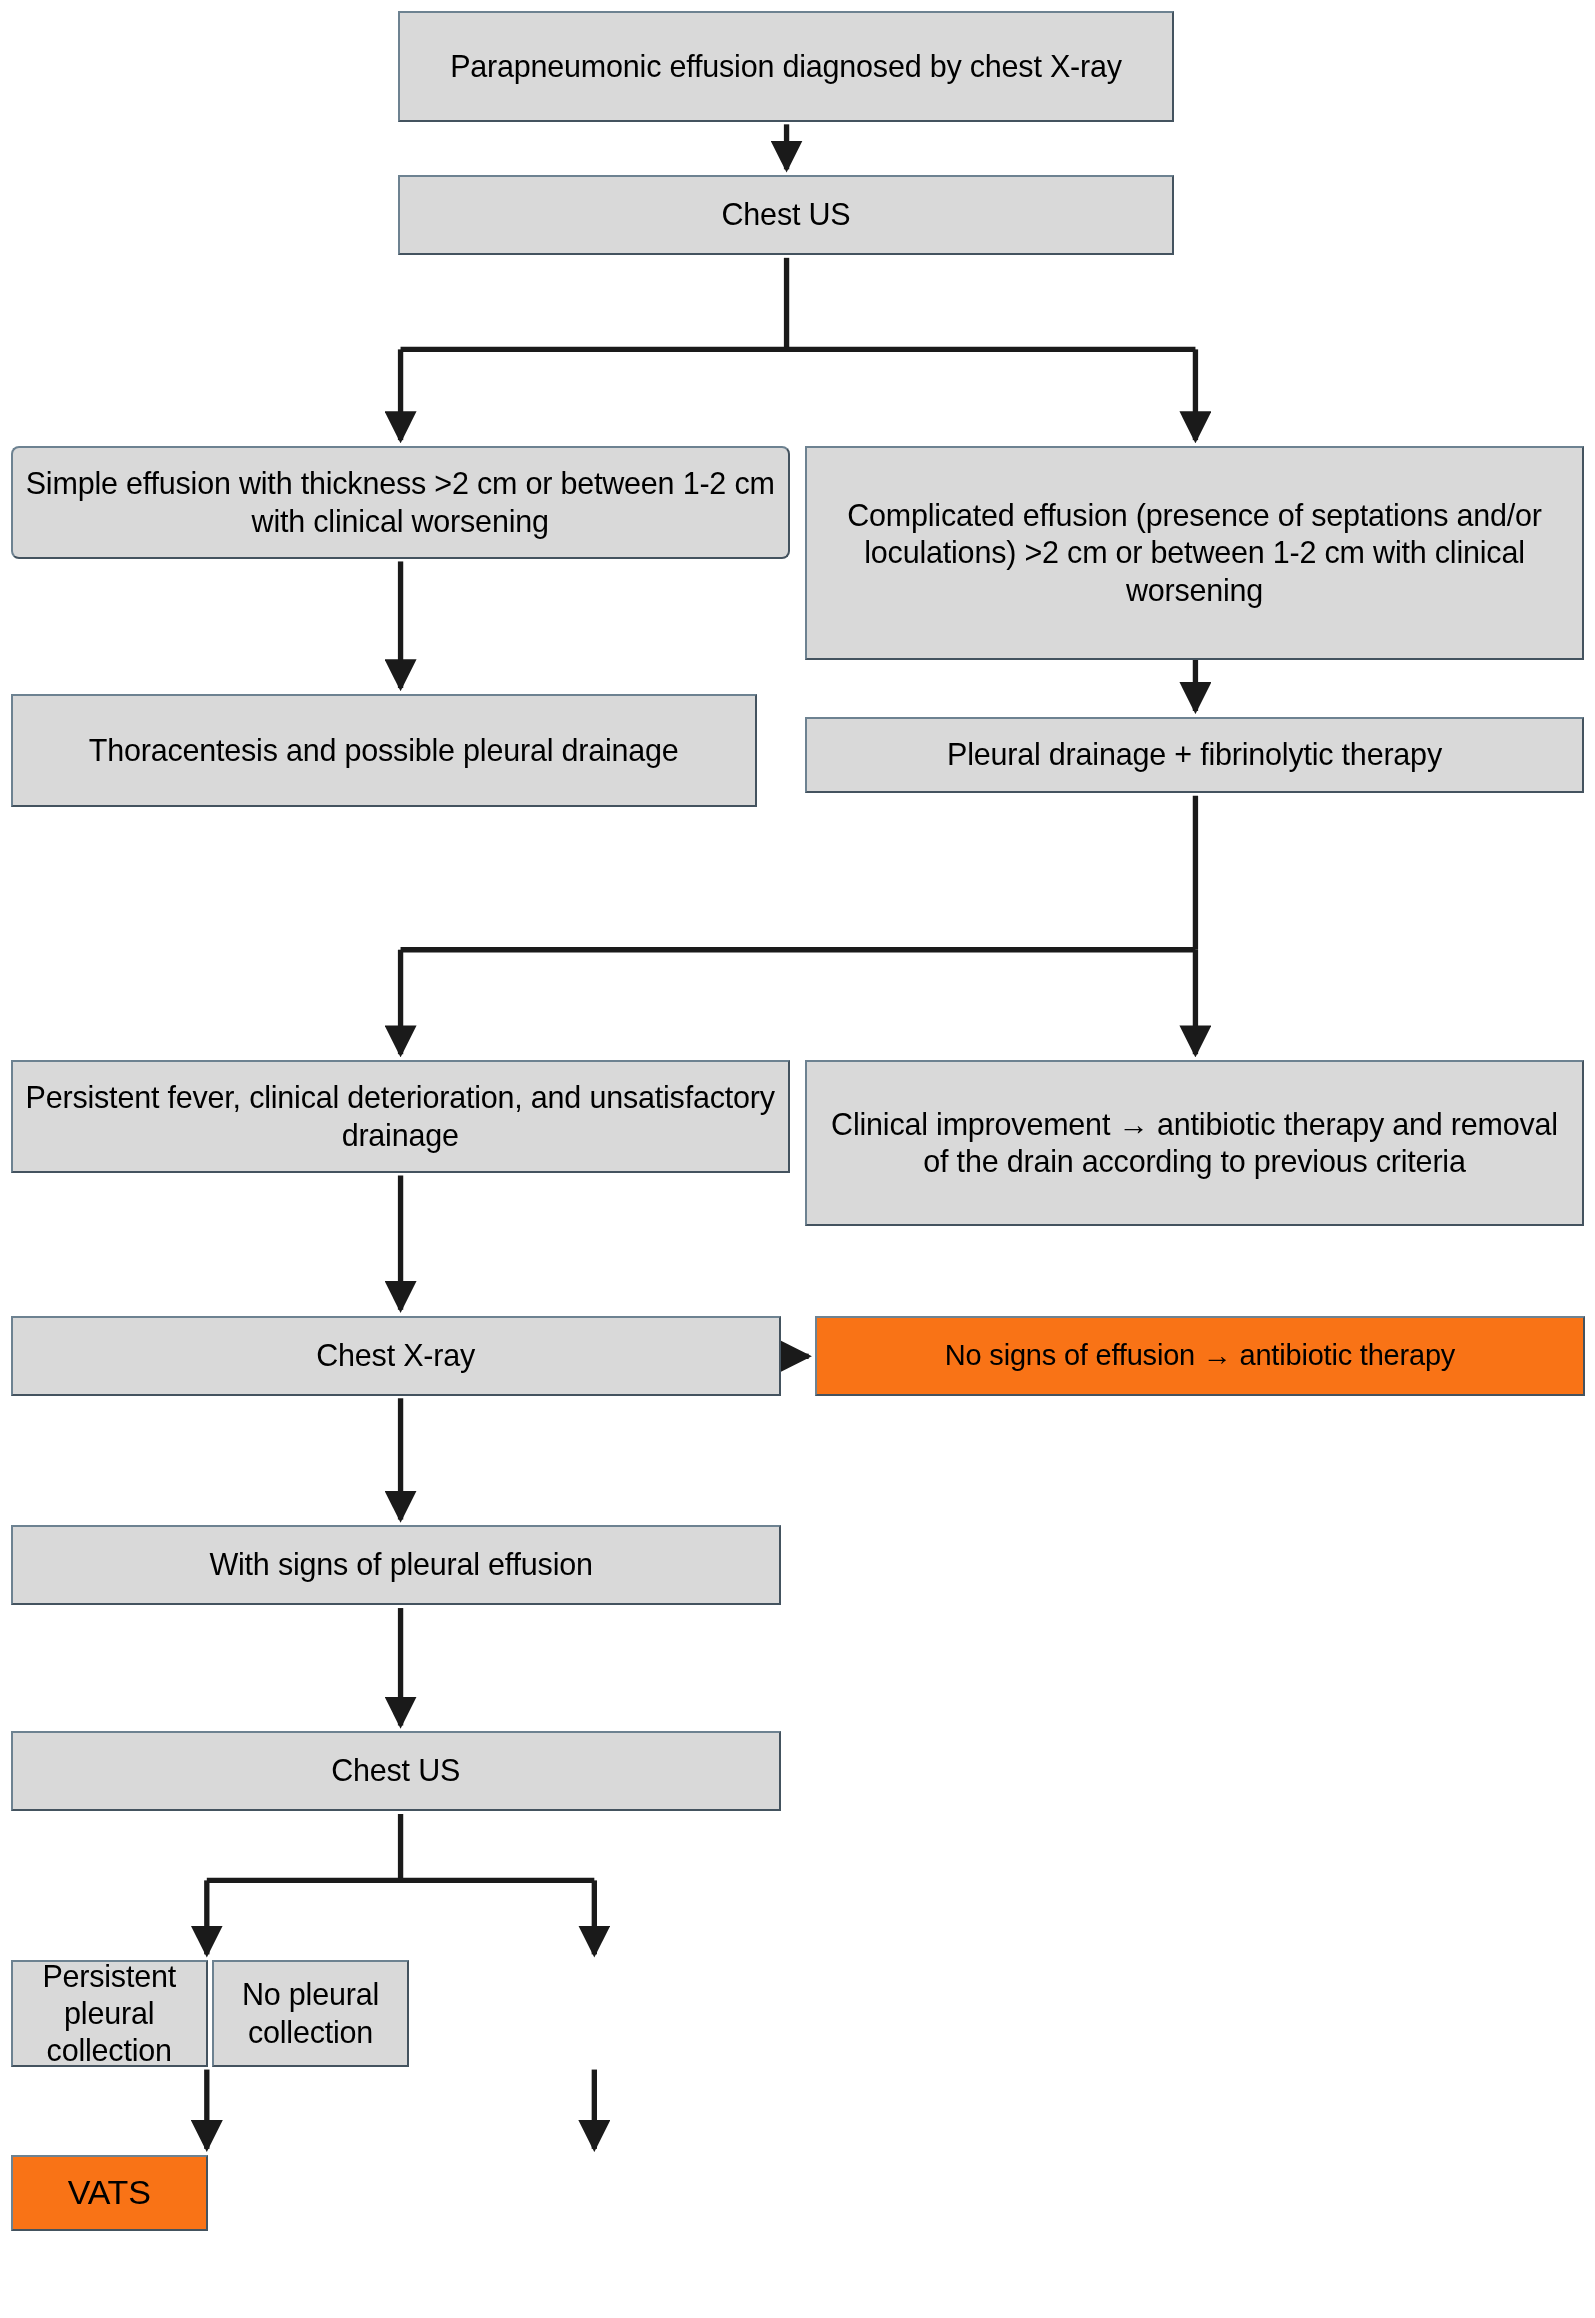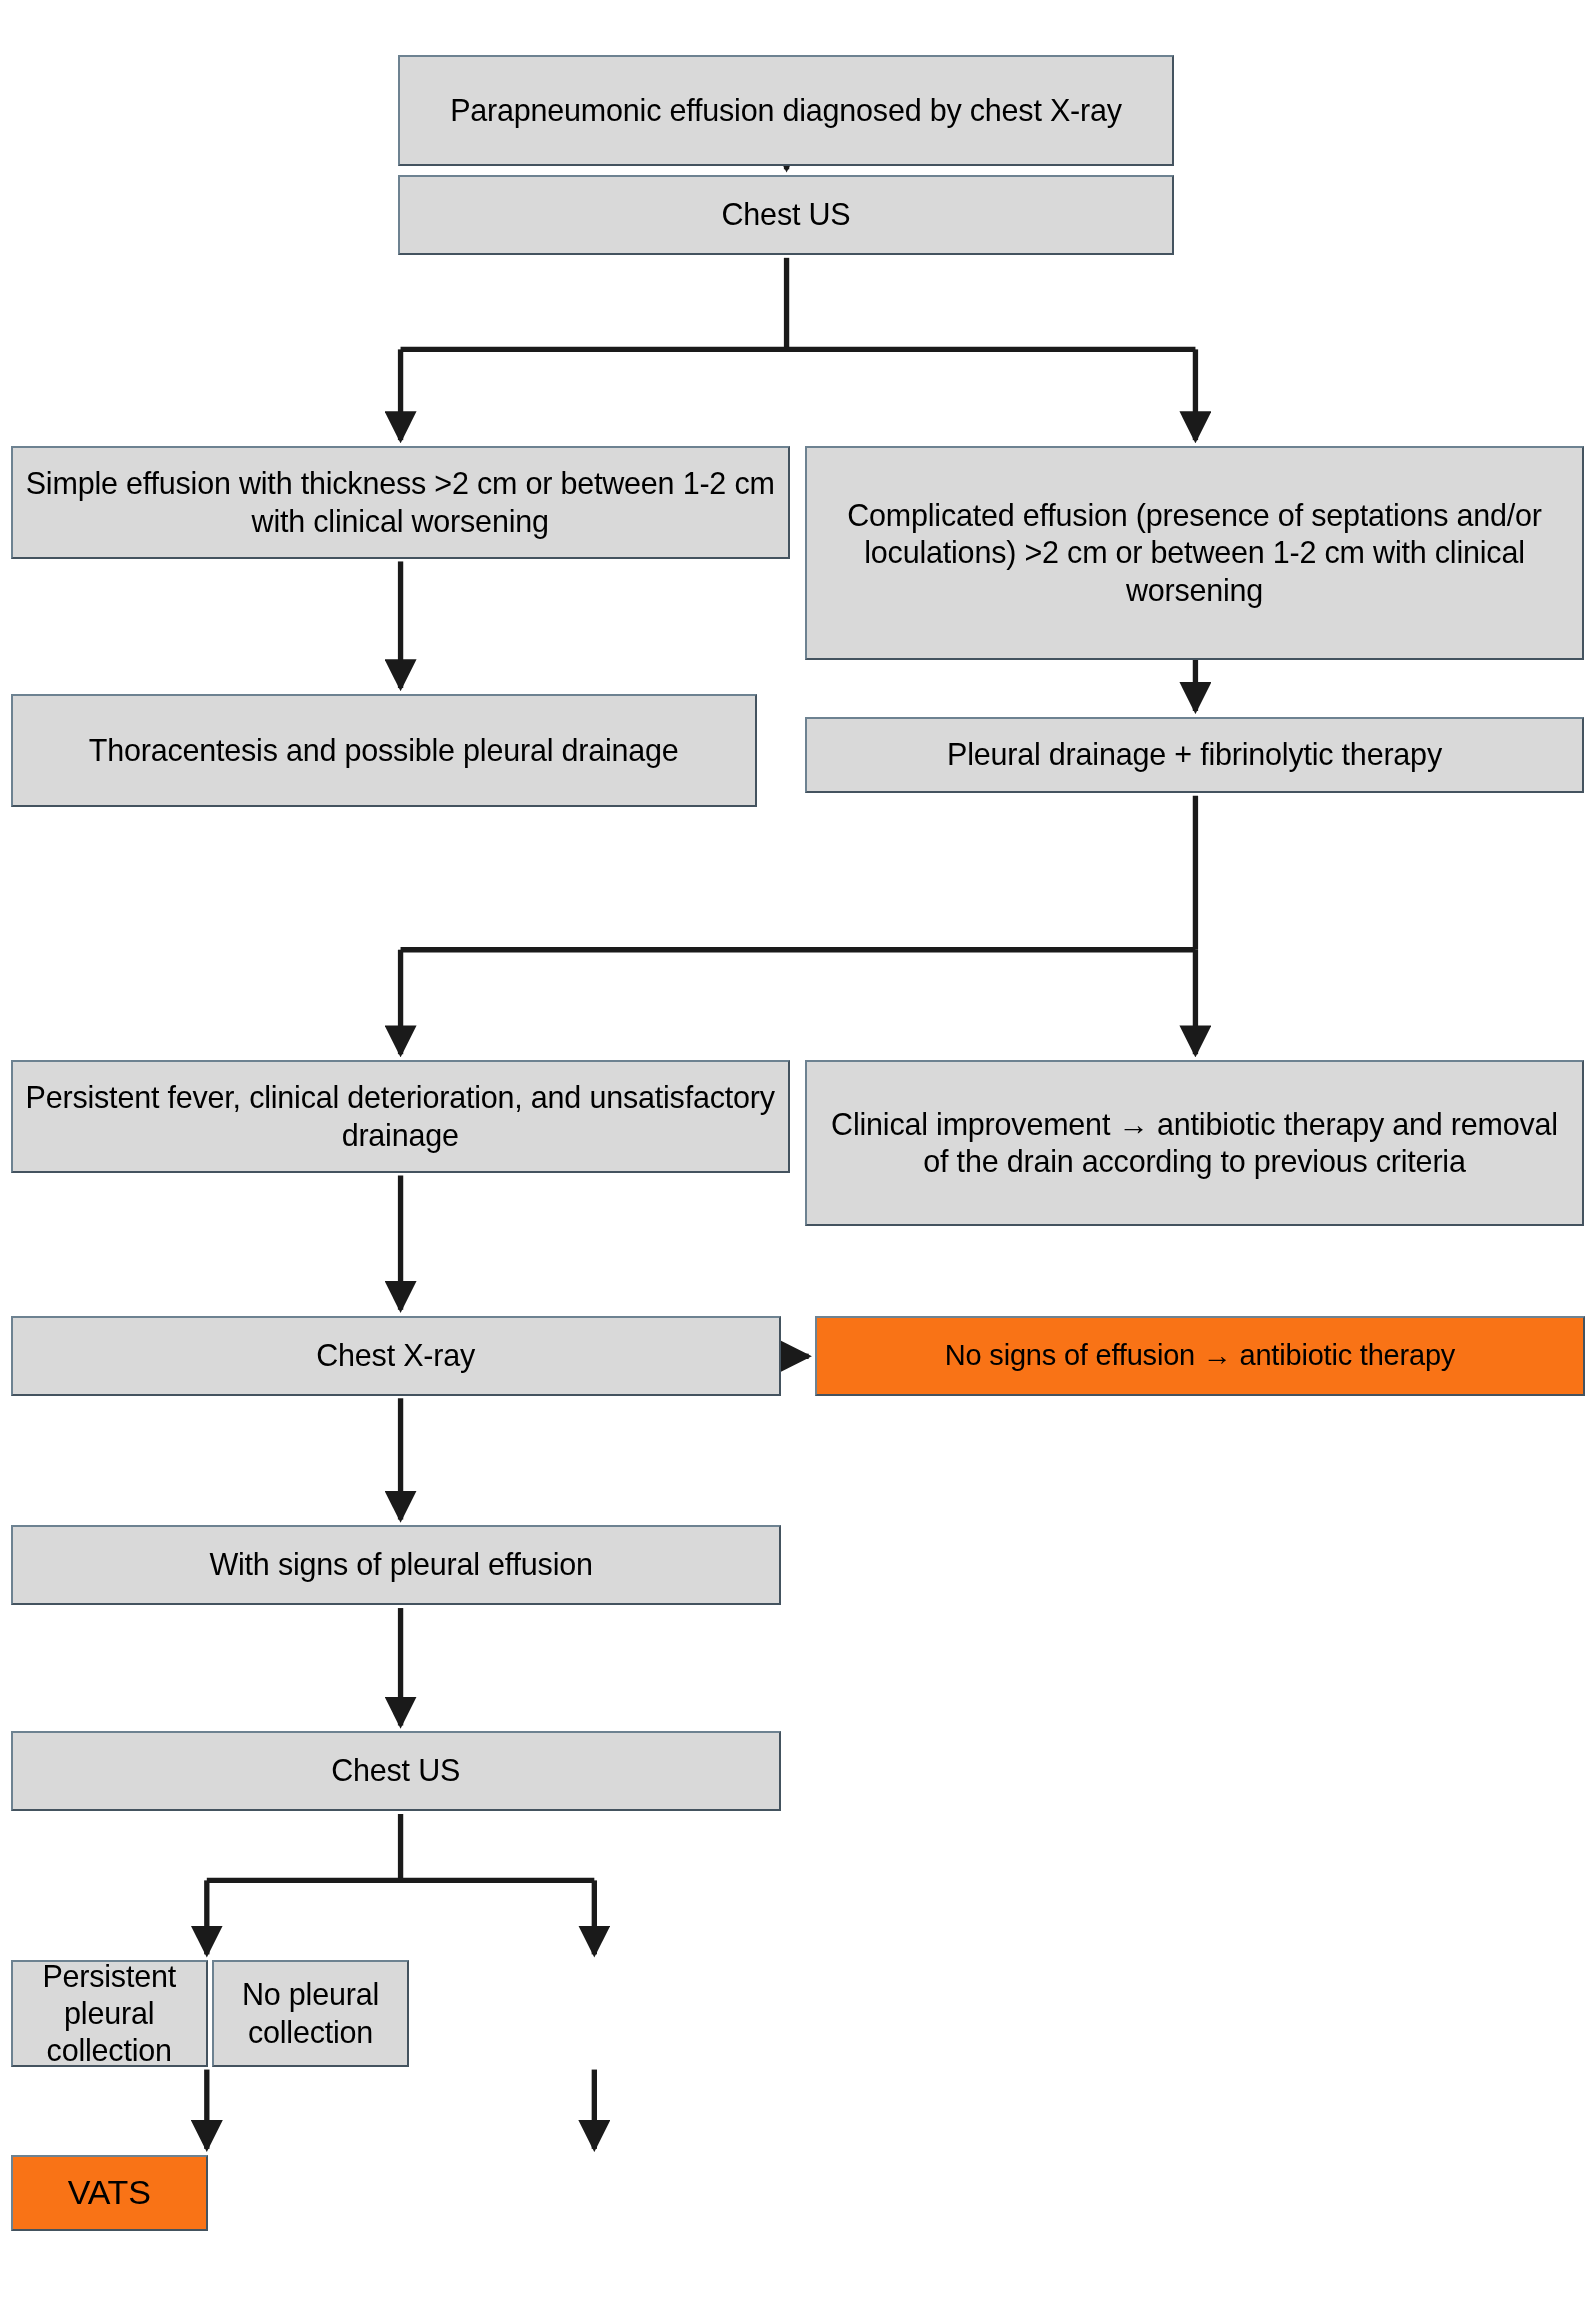--- a/index.html
+++ b/index.html
@@ -96,29 +96,29 @@
       <path d="M 271 2465 L 779 2465"></path>
       <path d="M 271 2465 L 271 2562" marker-end="url(#ah)"></path>
       <path d="M 779 2465 L 779 2562" marker-end="url(#ah)"></path>
 
       <path d="M 271 2713 L 271 2817" marker-end="url(#ah)"></path>
 
       <path d="M 779 2713 L 779 2817" marker-end="url(#ah)"></path>
     </g>
   </svg>
 
-  <div class="node" style="left:398px;top:11.4px;width:776px;height:111px;margin-top:44px;">
+  <div class="node" style="left:398px;top:11.4px;width:776px;height:111px;">
     <span>Parapneumonic effusion diagnosed by chest X-ray</span>
   </div>
 
   <div class="node" style="left:398px;top:175px;width:776px;height:80px;">
     <span>Chest US</span>
   </div>
 
-  <div class="node" style="left:10.7px;top:446px;width:779px;height:113px;">
+  <div class="node" style="left:10.7px;top:446px;width:779px;height:113px;border-radius:8px;">
     <span>Simple effusion with thickness &gt;2 cm or between  1-2 cm with clinical worsening</span>
   </div>
 
   <div class="node" style="left:805px;top:446px;width:779px;height:214px;">
     <span>Complicated effusion (presence of septations and/or loculations) &gt;2 cm or between 1-2 cm with clinical worsening</span>
   </div>
 
   <div class="node" style="left:10.7px;top:694px;width:746px;height:113px;">
     <span>Thoracentesis and possible pleural drainage</span>
   </div>

